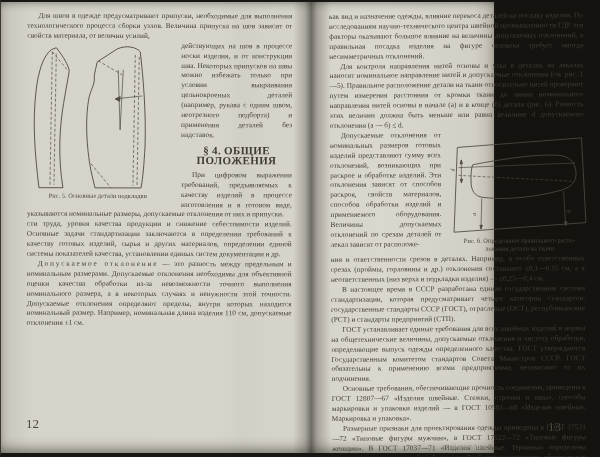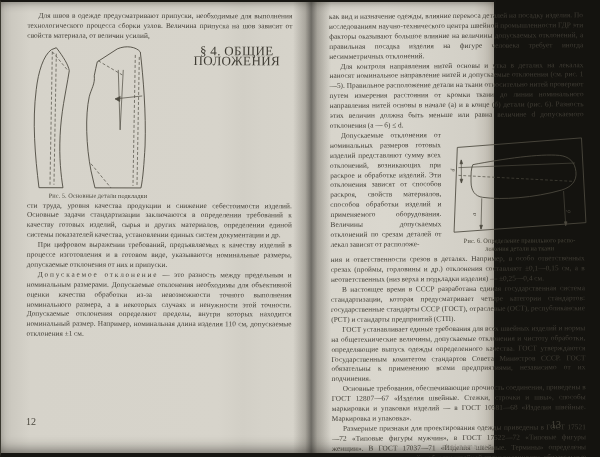--- a/index.html
+++ b/index.html
@@ -16,33 +16,33 @@
     background:linear-gradient(90deg,rgba(0,0,0,0) 0%,rgba(52,48,40,.28) 32%,rgba(24,22,18,.55) 48%,rgba(52,48,40,.30) 64%,rgba(0,0,0,0) 100%);}
   .page{position:absolute;top:0;height:457px;box-sizing:border-box;overflow:hidden;color:#403d35;}
   .page-left{left:0;width:300px;padding:9px 9px 0 26px;}
   .page-right{left:306px;width:294px;padding:9px 18px 0 22px;}
   .pg-inner{font-size:7.3px;line-height:9.9px;text-align:justify;letter-spacing:.05px;word-spacing:-.2px;}
   .page-left .pg-inner{transform:rotate(.15deg);}
   .page-right .pg-inner{transform:rotate(-.4deg);transform-origin:50% 0;}
   .para{margin:0;text-indent:11px;}
   .para.noindent{text-indent:0;}
   .para.cl{clear:both;}
-  .sec-heading{font-weight:normal;font-size:13px;line-height:10.5px;text-align:center;margin:5px 0 4px;letter-spacing:.4px;}
+  .sec-heading{font-weight:bold;font-size:11px;line-height:10.5px;text-align:center;margin:5px 0 4px;letter-spacing:.4px;}
   .term{letter-spacing:1.8px;}
   figure{margin:0;}
   .fig5{float:left;width:150px;margin:3px 8px 1px -4px;text-align:center;}
   .fig6{float:right;width:142px;margin:3px -6px 2px 7px;text-align:center;}
   .fig-caption{font-size:6.3px;line-height:7.8px;text-align:center;color:#474439;letter-spacing:.1px;text-indent:0;}
   .fig-caption span{display:block;}
   svg{display:block;}
   .drawing{stroke:#4d4a40;fill:none;stroke-width:.9;}
   .drawing .thin{stroke-width:.7;}
   .drawing .dash{stroke-dasharray:3,2;stroke-width:.7;}
   .drawing text{stroke:none;fill:#4d4a40;font-family:"Liberation Serif",serif;font-style:italic;font-size:6px;}
-  .page-number{position:absolute;font-size:10px;color:#4a473d;}
+  .page-number{position:absolute;font-size:13px;color:#4a473d;}
   .page-left .page-number{left:25px;top:414px;}
   .page-right .page-number{right:40px;top:417px;text-align:center;}
   .watermark{position:absolute;right:7px;bottom:3px;font-size:6.5px;color:#96938a;letter-spacing:.6px;
     font-family:"Liberation Sans",sans-serif;filter:blur(.4px);}
 </style>
 </head>
 <body>
 
 <div class="spread">
 
@@ -63,27 +63,28 @@
           <path class="dash" d="M112,11 L110,142"></path>
           <path class="dash" d="M116,13 L114,143"></path>
           <path class="dash" d="M75,17 L99,31"></path>
           <path class="dash" d="M68,120 L88,144"></path>
           <path class="thin" d="M92,55 L119,52"></path>
           <path class="thin" d="M92,55 L97,52.6 L96.4,57.6 Z" style="fill:#4d4a40"></path>
         </svg>
         <figcaption class="fig-caption">Рис. 5. Основные детали подкладки</figcaption>
       </figure>
 
+      <p class="para noindent">действующих на шов в процессе носки изделия, и от конструкции шва. Некоторых припусков на швы можно избежать только при условии выкраивания цельнокроеных деталей (например, рукава с одним швом, неотрезного подборта) и применения деталей без надставок.</p>
 
       <div class="sec-heading">
         <span>§ 4. ОБЩИЕ ПОЛОЖЕНИЯ</span><br>
       </div>
 
+      <p class="para">При цифровом выражении требований, предъявляемых к качеству изделий в процессе изготовления и в готовом виде, указываются номинальные размеры, допускаемые отклонения от них и припуски.</p>
       <p class="para noindent cl">сти труда, уровня качества продукции и снижение себестоимости изделий. Основные задачи стандартизации заключаются в определении требований к качеству готовых изделий, сырья и других материалов, определении единой системы показателей качества, установлении единых систем документации и др.</p>
-      <p class="para">При цифровом выражении требований, предъявляемых к качеству изделий в процессе изготовления и в готовом виде, указываются номинальные размеры, допускаемые отклонения от них и припуски.</p>
       <p class="para"><span class="term">Допускаемое отклонение</span><span> — это разность между предельным и номинальным размерами. Допускаемые отклонения необходимы для объективной оценки качества обработки из-за невозможности точного выполнения номинального размера, а в некоторых случаях и ненужности этой точности. Допускаемые отклонения определяют пределы, внутри которых находится номинальный размер. Например, номинальная длина изделия 110 см, допускаемые отклонения ±1 см.</span></p>
     </div>
     <div class="page-number">12</div>
   </div>
 
   <div class="page page-right">
     <div class="pg-inner">
       <p class="para noindent">как вид и назначение одежды, влияние перекоса деталей на посадку изделия. По исследованиям научно-технического центра швейной промышленности ГДР эти факторы оказывают большое влияние на величины допускаемых отклонений, а правильная посадка изделия на фигуре человека требует иногда несимметричных отклонений.</p>
       <p class="para">Для контроля направления нитей основы и утка в деталях на лекалах наносят номинальное направление нитей и допускаемые отклонения (см. рис. 1—5). Правильное расположение детали на ткани относительно нитей проверяют путем измерения расстояния от кромки ткани до линии номинального направления нитей основы в начале (а) и в конце (б) детали (рис. 6). Разность этих величин должна быть меньше или равна величине d допускаемого отклонения (а — б) ≤ d.</p>
 

